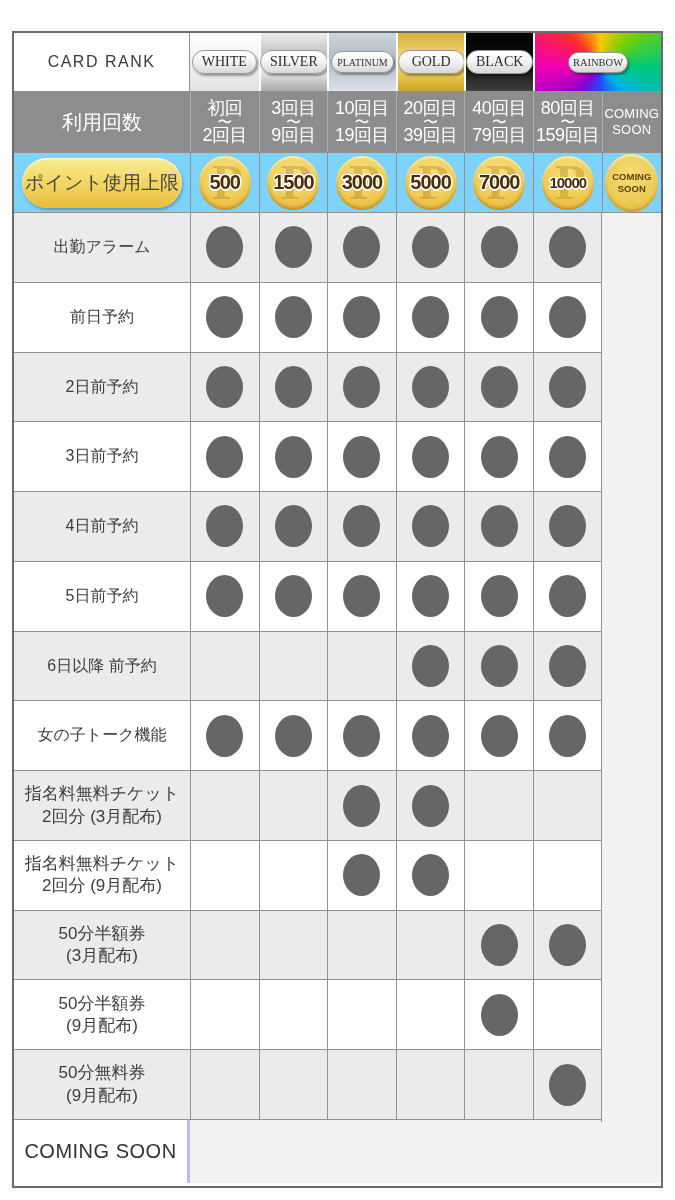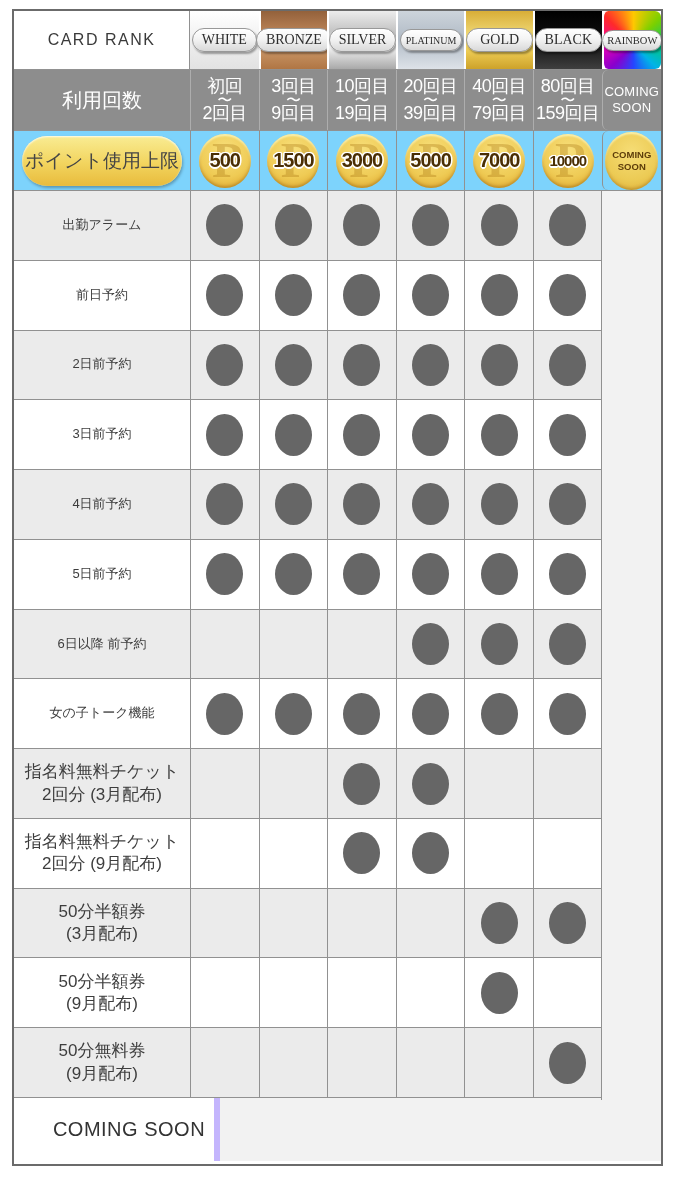--- a/index.html
+++ b/index.html
@@ -2,35 +2,35 @@
 <html><head>
 <meta charset="utf-8">
 <style>
   html,body{margin:0;padding:0;}
   body{
     width:675px;height:1200px;background:#ffffff;position:relative;
     font-family:"Liberation Sans","DejaVu Sans",sans-serif;
     -webkit-font-smoothing:antialiased;
   }
   .table{
-    position:absolute;left:12px;top:9px;width:651px;height:1157px;
+    position:absolute;left:12px;top:31px;width:651px;height:1157px;
     border:2px solid #6b6b6b;box-sizing:border-box;background:#fff;overflow:hidden;
   }
   .row{display:flex;border-bottom:1px solid #919191;box-sizing:border-box;}
   .header-row{height:59px;background:#fff;}
   .usage-row{height:61px;background:#8d8d8d;}
   .points-row{height:60px;background:#7dd3fc;}
   .feature-row{height:69.77px;background:#ffffff;}
   .feature-row.alt{background:#ebebeb;}
   .footer-row{height:63px;border-bottom:none;background:#fff;}
 
   .cell{box-sizing:border-box;display:flex;align-items:center;justify-content:center;min-width:0;}
   .label-cell{flex:0 0 176px;width:176px;flex-direction:column;text-align:center;}
   .value-cell{flex:0 0 68.6px;width:68.6px;}
-  .last-cell{flex:1 1 auto;border-radius:6px;}
+  .last-cell{flex:1 1 auto;}
   .sep-gray{border-left:1px solid #919191;}
   .sep-light{border-left:1px solid #adadad;}
   .sep-white{border-left:2px solid #ffffff;}
 
   
   .header-row .label-cell{border-right:1px solid #919191;}
   .header-title{font-size:16px;color:#3a3a3a;letter-spacing:1.5px;}
   .rank-cell{flex-direction:column;}
   .rank-white{background:linear-gradient(180deg,#ffffff,#ededed 60%,#e2e2e2);}
   .rank-bronze{background:linear-gradient(180deg,#93613b,#c38a5d 45%,#cd9a6c 60%,#b07644);}
@@ -80,50 +80,47 @@
   }
   .coin-val.long{font-size:15px;}
   .cs-coin{
     width:53px;height:58px;border-radius:50%;display:flex;flex-direction:column;align-items:center;justify-content:center;
     background:radial-gradient(circle at 50% 35%,#f6dd76,#eccb55 60%,#ddab33);
     box-shadow:inset 0 -2px 3px rgba(120,70,0,0.3), inset 0 2px 2px rgba(255,255,210,0.7);
   }
   .cs-coin span{font-size:9.5px;font-weight:bold;color:#5d3d0a;line-height:1.25;}
 
   
-  .f-line{font-size:13px;color:#3d3d3d;line-height:1.3;white-space:nowrap;}
+  .f-line{font-size:16px;color:#3d3d3d;line-height:1.3;white-space:nowrap;}
   .f-line.two{font-size:17px;}
   .dot{width:37px;height:42px;border-radius:50%;background:#666666;}
 
   
   .merged-col{
     position:absolute;left:587px;top:180px;width:60px;height:909px;
     background:#f2f2f2;border-left:1px solid #919191;z-index:2;
   }
 
   
-  .footer-row .label-cell{border-right:6px solid #c4b5fd;margin-left:30px;}
+  .footer-row .label-cell{border-right:3px solid #c4b5fd;}
   .footer-label{font-size:20px;color:#333;letter-spacing:0.5px;white-space:nowrap;}
   .footer-merged{flex:1 1 auto;background:#f2f2f2;}
 </style>
 </head>
 <body>
 
 <div class="table">
 
   <div class="row header-row" id="rank-row">
     <div class="cell label-cell">
       <span class="header-title">CARD RANK</span>
     </div>
   <div class="cell rank-cell rank-white value-cell">
         <span class="rank-badge badge-white">WHITE</span>
       </div>
-      <div class="cell rank-cell rank-bronze value-cell sep-white">
-        <span class="rank-badge badge-bronze">BRONZE</span>
-      </div>
       <div class="cell rank-cell rank-silver value-cell sep-white">
         <span class="rank-badge badge-silver">SILVER</span>
       </div>
       <div class="cell rank-cell rank-platinum value-cell sep-white">
         <span class="rank-badge badge-platinum">PLATINUM</span>
       </div>
       <div class="cell rank-cell rank-gold value-cell sep-white">
         <span class="rank-badge badge-gold">GOLD</span>
       </div>
       <div class="cell rank-cell rank-black value-cell sep-white">

